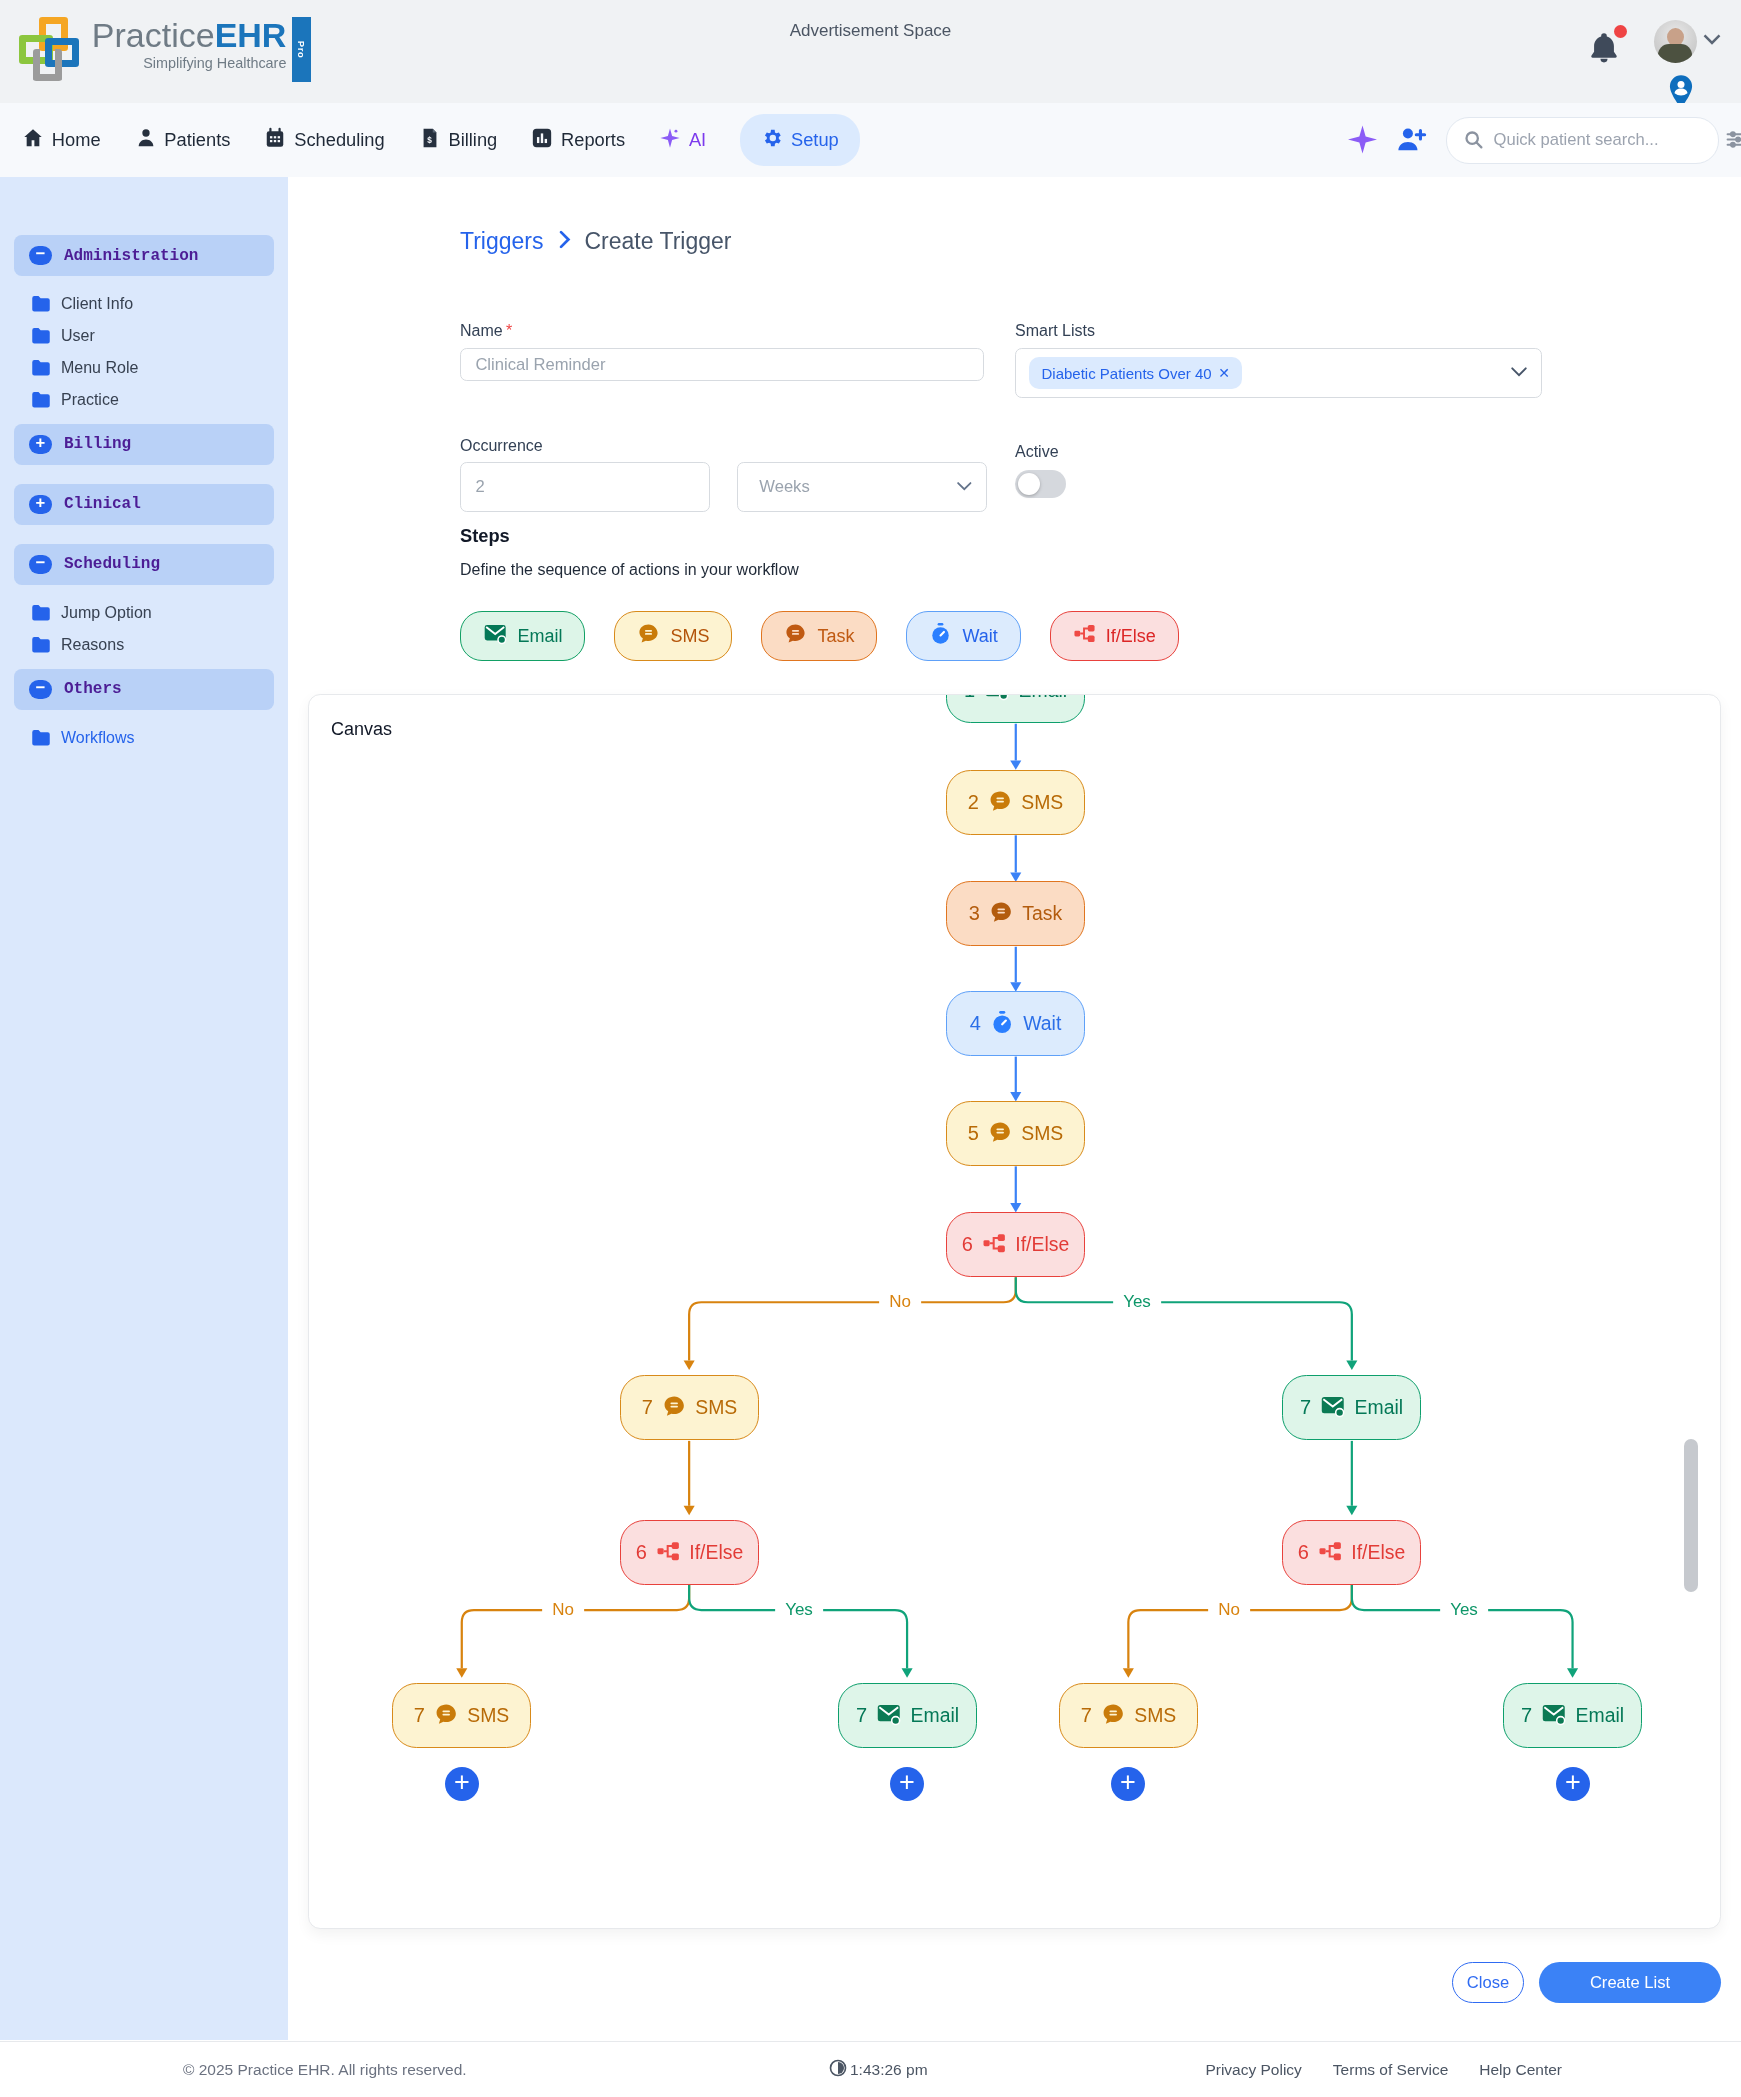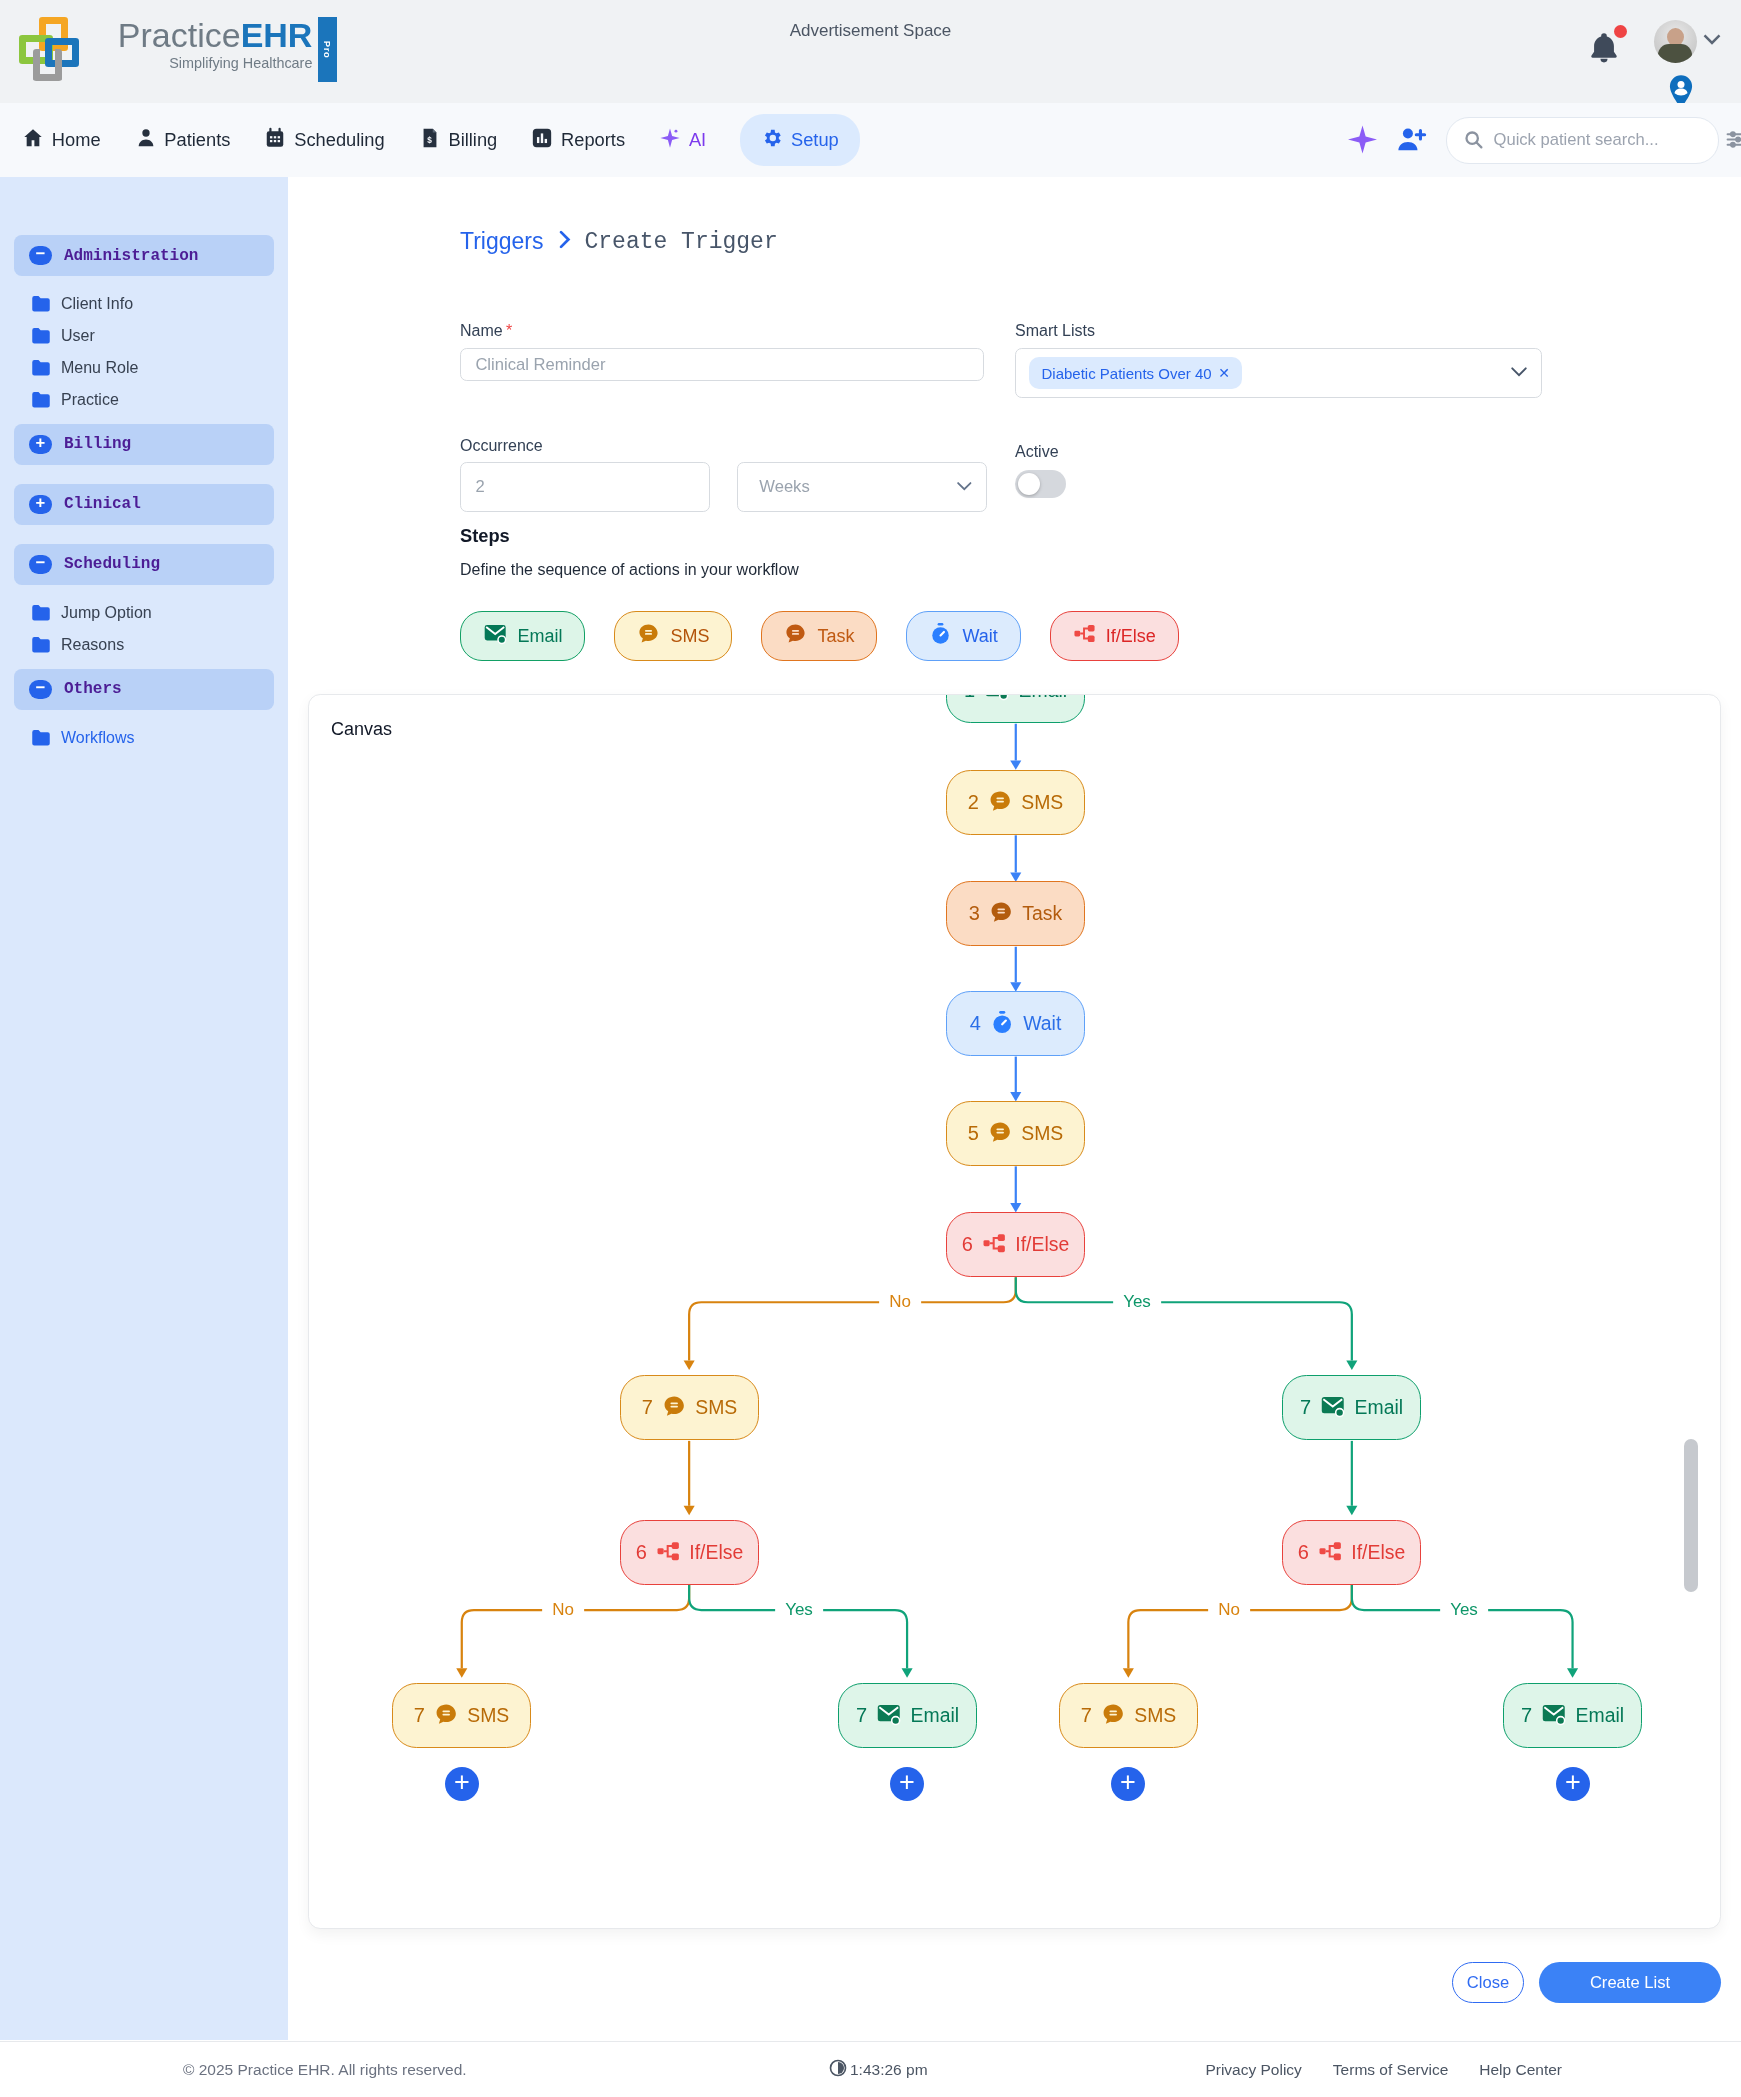--- a/index.html
+++ b/index.html
@@ -7,21 +7,21 @@
 
   
   .topbar { position:relative; width:100%; height:103px; background:#f0f2f4; }
   .logo { position:absolute; left:19px; top:16.6px; display:flex; align-items:flex-start; }
   .logo-mark { position:relative; width:65px; height:65px; margin-right:7.8px; }
   .lm { position:absolute; border-radius:3.3px; }
   .lm-orange { width:29px; height:34px; border:7.2px solid #f5a623; left:20px; top:0; }
   .lm-green  { width:34px; height:29px; border:7.2px solid #8cc63e; left:0;  top:18px; }
   .lm-blue   { width:34px; height:29px; border:7.2px solid #1b75bb; left:25.5px; top:21px; }
   .lm-grey   { width:29px; height:32px; border:7.2px solid #9b9b9b; left:14.4px; top:32px; border-top:none; }
-  .logo-text { display:flex; flex-direction:column; align-items:flex-end;margin-left:26px; }
+  .logo-text { display:flex; flex-direction:column; align-items:flex-end; }
   .logo-line1 { font-size:34px; letter-spacing:0; line-height:37px; }
   .logo-practice { color:#6f7b85; font-weight:400; }
   .logo-ehr { color:#1b75bb; font-weight:700; }
   .logo-tag { font-size:14.4px; color:#6f7b85; margin-top:1.1px; }
   .logo-pro { width:19px; height:65px; background:#1b75bb; margin-left:5.5px; display:flex; align-items:center; justify-content:center; }
   .logo-pro span { color:#fff; font-size:9.4px; font-weight:700; transform:rotate(90deg); letter-spacing:0.6px; }
   .ad-text { position:absolute; left:50%; top:21px; transform:translateX(-50%); font-size:17px; color:#4b5563; }
   .bell-wrap { position:absolute; right:115px; top:29px; width:39px; height:39px; }
   .bell-dot { position:absolute; right:-1.1px; top:-4.4px; width:13.3px; height:13.3px; border-radius:50%; background:#ef4444; }
   .avatar { position:absolute; right:44px; top:20px; width:43px; height:43px; border-radius:50%; overflow:hidden; background:radial-gradient(circle at 50% 35%, #e9e9e9, #bdbdbd); }
@@ -51,21 +51,21 @@
   .side-item { display:flex; align-items:center; gap:10px; height:32px; font-size:16px; color:#374151; cursor:pointer; }
   .side-item.active span { color:#2563eb; }
   .side-gap { height:12.2px; }
 
   
   .content { position:absolute; left:308px; top:177px; width:1413px; height:1863px; background:transparent; }
   .main-bg { position:absolute; left:288px; top:177px; right:0; height:1863px; background:#ffffff; }
 
   .breadcrumb { position:absolute; left:152px; top:51px; display:flex; align-items:center; gap:13.3px; font-size:23px; }
   .bc-parent { color:#2563eb; cursor:pointer; }
-  .bc-current { color:#475569;font-family:Liberation Mono, monospace; }
+  .bc-current { color:#475569; }
 
   .fld-label { position:absolute; font-size:16px; color:#334155; font-weight:500; }
   .req { color:#ef4444; margin-left:3.3px; }
   .txt-input { position:absolute; border:1.1px solid #d7dbe0; border-radius:6.7px; background:#fff; font-size:16.6px; color:#374151; padding:0 14.4px; outline:none; font-family:"Liberation Sans", sans-serif; }
   .txt-input::placeholder { color:#9aa3ae; }
   .sel-box { position:absolute; border:1.1px solid #d7dbe0; border-radius:6.7px; background:#fff; display:flex; align-items:center; padding:0 13.3px; cursor:pointer; }
   .sel-box .sel-text { font-size:16.6px; color:#9aa3ae;margin-left:8px; }
   .sel-chevron { margin-left:auto; }
   .chip { background:#dbeafe; color:#2563eb; font-size:15px; border-radius:10px; padding:7.8px 12.2px; display:flex; align-items:center; gap:6.7px; }
   .chip .chip-x { font-size:14px; cursor:pointer; }

